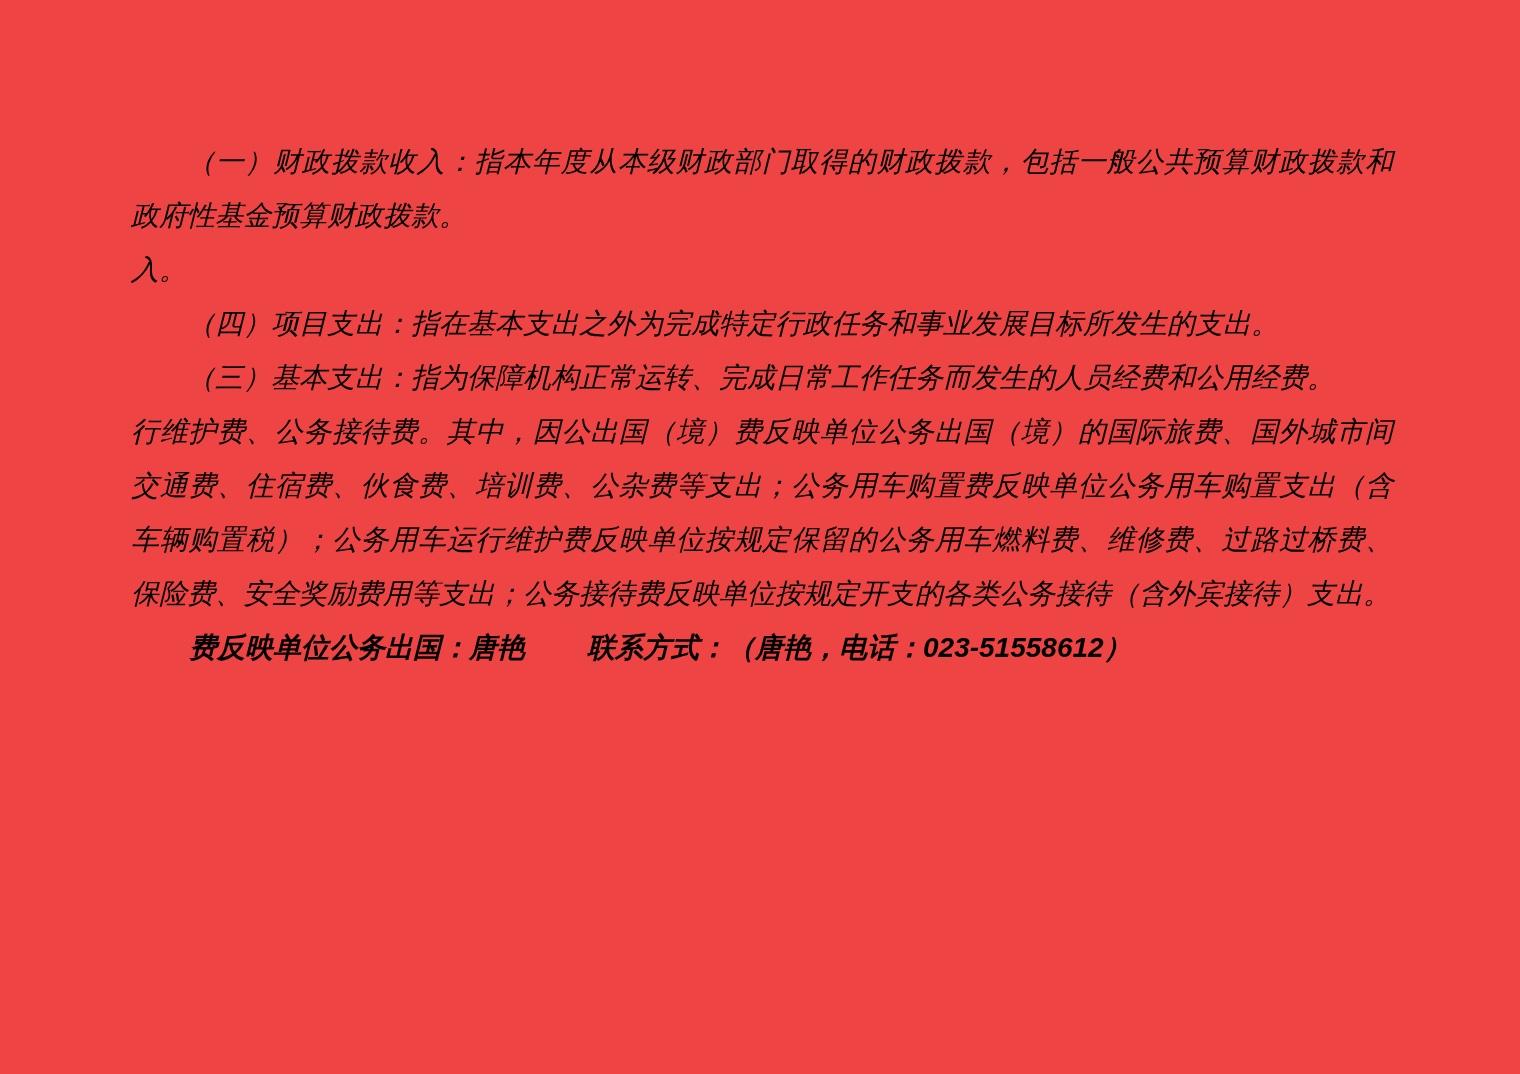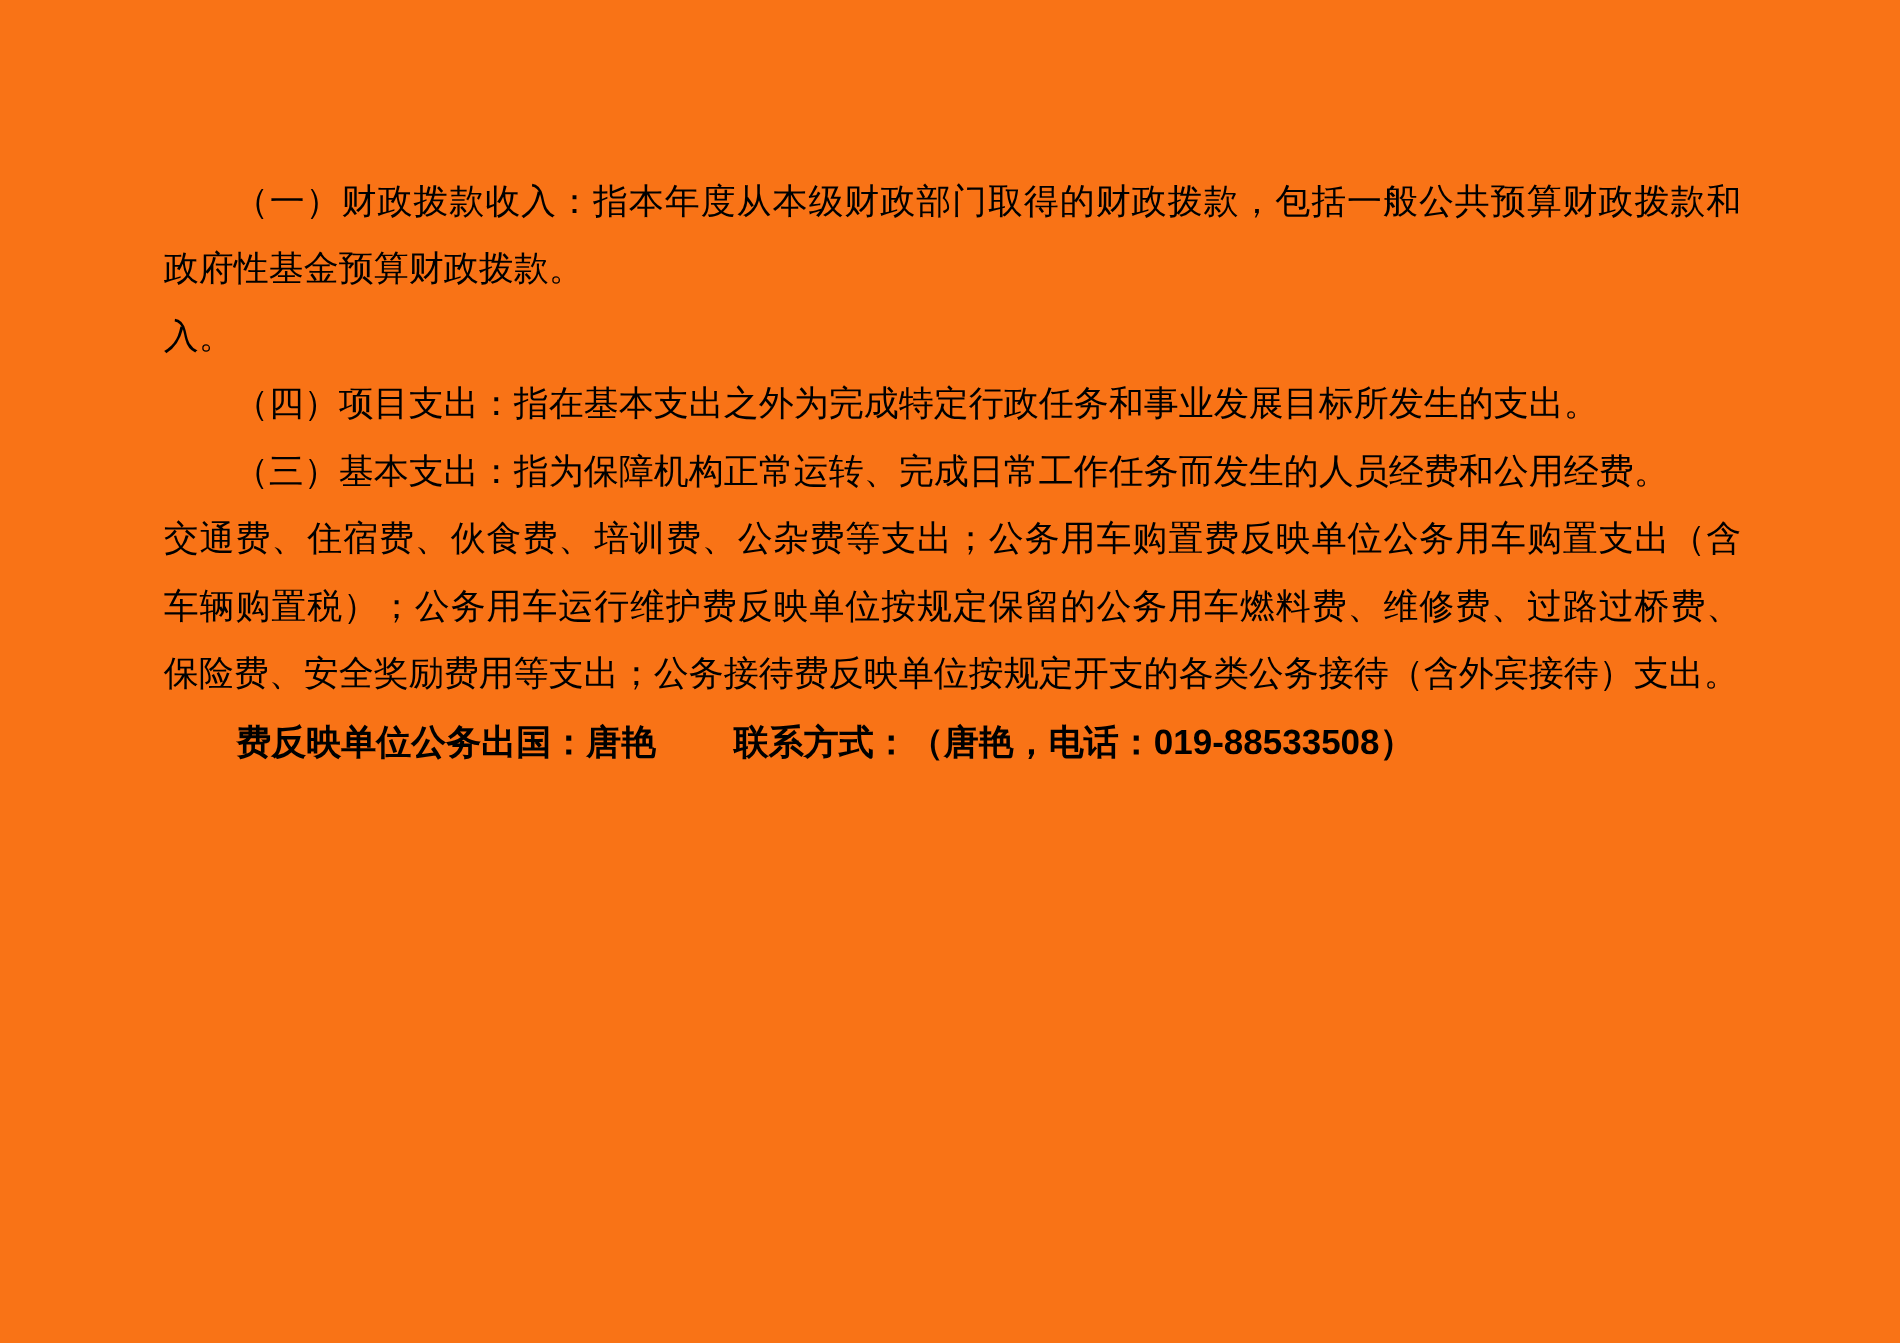--- a/index.html
+++ b/index.html
@@ -6,23 +6,24 @@
   body {
     width: 1520px;
     height: 1074px;
     background: #ffffff;
     overflow: hidden;
   }
   .page {
     position: relative;
     width: 1520px;
     height: 1074px;
-    background: #f97316;
+    background: #ef4444;
     color: #000000;
     font-family: "Liberation Serif", "DejaVu Serif", serif;
+    font-style: italic;
   }
   .text-block {
     position: absolute;
     left: 131px;
     top: 135px;
     width: 1262px;
     font-size: 28px;
     line-height: 54px;
   }
   .ln {
@@ -55,22 +56,23 @@
 
     <div class="ln ind jst">（一）财政拨款收入：指本年度从本级财政部门取得的财政拨款，包括一般公共预算财政拨款和</div>
     <div class="ln">政府性基金预算财政拨款。</div>
 
     <div class="ln">入。</div>
 
     <div class="ln ind">（四）项目支出：指在基本支出之外为完成特定行政任务和事业发展目标所发生的支出。</div>
 
     <div class="ln ind">（三）基本支出：指为保障机构正常运转、完成日常工作任务而发生的人员经费和公用经费。</div>
 
+    <div class="ln jst">行维护费、公务接待费。其中，因公出国（境）费反映单位公务出国（境）的国际旅费、国外城市间</div>
     <div class="ln jst">交通费、住宿费、伙食费、培训费、公杂费等支出；公务用车购置费反映单位公务用车购置支出（含</div>
     <div class="ln jst">车辆购置税）；公务用车运行维护费反映单位按规定保留的公务用车燃料费、维修费、过路过桥费、</div>
     <div class="ln">保险费、安全奖励费用等支出；公务接待费反映单位按规定开支的各类公务接待（含外宾接待）支出。</div>
 
     <div class="ln contact">
-      <span>费反映单位公务出国：唐艳</span><span class="gap"></span><span>联系方式：（唐艳，电话：019-88533508）</span>
+      <span>费反映单位公务出国：唐艳</span><span class="gap"></span><span>联系方式：（唐艳，电话：023-51558612）</span>
     </div>
 
   </div>
 </div>
 
 </body></html>

